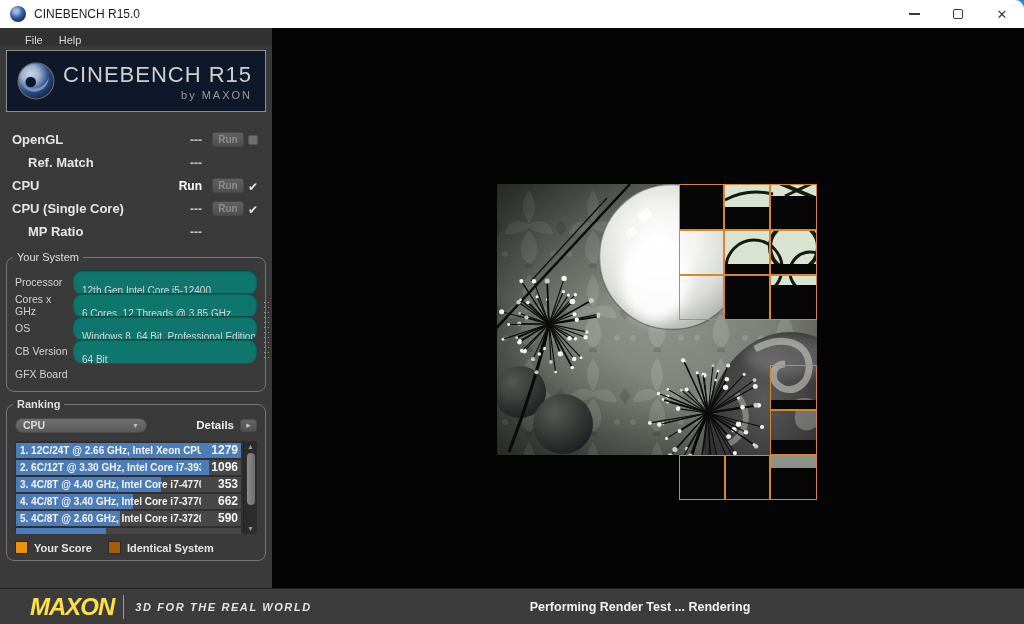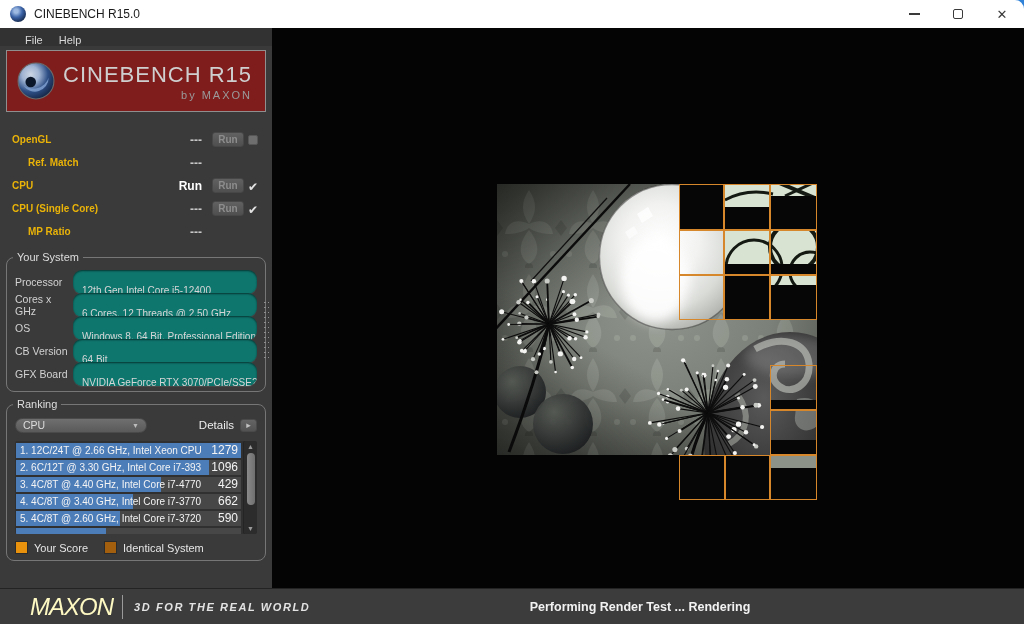--- a/index.html
+++ b/index.html
@@ -20,47 +20,47 @@
   .win-btn { width:44px; height:100%; display:flex; align-items:center; justify-content:center;
              color:#3a3a3a; font-size:13px; cursor:default; }
   .glyph-min { width:11px; height:1.4px; background:#3a3a3a; }
   .glyph-max { width:10px; height:10px; border:1.2px solid #3a3a3a; border-radius:2px; }
 
   
   .left-col { position:absolute; top:28px; left:0; width:272px; bottom:36px; background:#3a3a3a; z-index:2; }
   .menubar { height:18px; background:#323232; display:flex; align-items:flex-end; padding-left:25px; gap:16px; }
   .menu-item { font-size:11px; color:#d8d8d8; }
 
-  .logo-box { margin:4px 6px 0 6px; height:62px; border:1px solid #8f8f8f; background:#7f1d1d;
+  .logo-box { margin:4px 6px 0 6px; height:62px; border:1px solid #8f8f8f; background:#0f172a;
               display:flex; align-items:center; padding:0 10px; }
   .logo-ball { width:38px; height:38px; flex:0 0 auto; margin-right:8px; }
   .logo-texts { display:flex; flex-direction:column; }
   .logo-title { font-size:22px; color:#cfcfcf; letter-spacing:1px; font-weight:400; }
   .logo-sub { font-size:11px; color:#9a9a9a; letter-spacing:2px; align-self:flex-end; margin-top:1px;padding-left:33px; }
 
   
   .tests { margin-top:16px; padding:0 10px 0 12px; }
   .test-row { display:flex; align-items:center; height:23px; }
-  .t-label { flex:1; font-size:10px; font-weight:bold; color:#eab308; }
+  .t-label { flex:1; font-size:13px; font-weight:bold; color:#e5e5e5; }
   .t-label.indent { padding-left:16px; }
   .t-val { width:40px; text-align:right; font-size:12px; font-weight:bold; color:#c8c8c8; }
   .t-val.white { color:#ffffff; }
   .t-btnslot { width:42px; display:flex; justify-content:flex-end; }
   .t-btn { width:32px; height:15px; border-radius:3px; border:1px solid #474747;
            background:linear-gradient(#616161,#4f4f4f); color:#8d8d8d; font-size:10px; font-weight:bold;
            display:flex; align-items:center; justify-content:center; }
   .t-checkslot { width:18px; text-align:center; }
   .cb-empty { display:inline-block; width:10px; height:10px; border-radius:2px; background:#6e6e6e;
               border:1px solid #565656; vertical-align:middle; }
   .check-glyph { color:#e3e3e3; font-size:12px; }
 
   
   .groupbox { position:relative; margin:14px 6px 0 6px; border:1px solid #767676; border-radius:8px;
               padding:12px 8px 6px 8px; }
-  .groupbox.ranking-box { margin-top:12px; }
+  .groupbox.ranking-box { margin-top:12px;font-weight:bold; }
   .group-label { position:absolute; top:-7px; left:6px; background:#3a3a3a; padding:0 4px;
                  font-size:11px; color:#dedede; }
 
   .field-row { display:flex; align-items:center; height:23px; }
   .f-label { width:58px; font-size:10.5px; color:#d2d2d2; }
   .f-pill { flex:1; height:17px; border-radius:9px; background:#0f766e;
             box-shadow:inset 0 1px 2px rgba(0,0,0,.55), 0 1px 0 rgba(255,255,255,.07);
             font-size:10px; color:#d6d6d6; line-height:17px; padding:12px 9px;
             white-space:nowrap; overflow:hidden; }
 
@@ -100,21 +100,21 @@
               background-size:4px 5px; }
 
   
   .render-area { position:absolute; top:28px; left:272px; right:0; bottom:36px; background:#040404; z-index:1; }
   .scene { position:absolute; left:225px; top:156px; width:320px; height:316px; }
 
   
   .bottombar { position:absolute; left:0; right:0; bottom:0; height:36px; background:#3c3c3c;
                border-top:1px solid #232323; z-index:3; display:flex; align-items:center; }
   .brand-wrap { display:flex; align-items:center; margin-left:30px; }
-  .brand { font-size:24px; font-weight:400; font-style:italic; letter-spacing:-1px; color:#fef9c3; }
+  .brand { font-size:24px; font-weight:700; font-style:italic; letter-spacing:-1px; color:#fde047; }
   .brand-divider { width:1px; height:24px; background:#9a9a9a; margin:0 11px 0 9px; }
   .tagline { font-size:11px; font-weight:bold; letter-spacing:1.6px; color:#e3e3e3;font-style:italic; }
   .status-text { position:absolute; left:640px; transform:translateX(-50%); font-size:12.5px;
                  font-weight:bold; color:#f2f2f2; white-space:nowrap; }
 </style>
 </head>
 <body>
 
 <div class="window">
 
@@ -544,33 +544,32 @@
     </div>
 
     <div class="groupbox">
       <span class="group-label">Your System</span>
       <div class="field-row">
         <span class="f-label">Processor</span>
         <span class="f-pill">12th Gen Intel Core i5-12400</span>
       </div>
       <div class="field-row">
         <span class="f-label">Cores x GHz</span>
-        <span class="f-pill">6 Cores, 12 Threads @ 2.50 GHz</span>
+        <span class="f-pill">6 Cores, 12 Threads @ 3.85 GHz</span>
       </div>
       <div class="field-row">
         <span class="f-label">OS</span>
         <span class="f-pill">Windows 8, 64 Bit, Professional Edition (bui</span>
       </div>
       <div class="field-row">
         <span class="f-label">CB Version</span>
         <span class="f-pill">64 Bit</span>
       </div>
       <div class="field-row">
         <span class="f-label">GFX Board</span>
-        <span class="f-pill">NVIDIA GeForce RTX 3070/PCIe/SSE2</span>
       </div>
     </div>
 
     <div class="groupbox ranking-box">
       <span class="group-label">Ranking</span>
       <div class="rank-topbar">
         <div class="dropdown">
           <span>CPU</span>
           <span class="dd-caret">▼</span>
         </div>
@@ -588,21 +587,21 @@
             <span class="rank-score">1279</span>
           </div>
           <div class="rank-row">
             <div class="rank-bar" style="width: 85.7%;"></div>
             <span class="rank-label">2. 6C/12T @ 3.30 GHz, Intel Core i7-3930K CF</span>
             <span class="rank-score">1096</span>
           </div>
           <div class="rank-row">
             <div class="rank-bar" style="width: 64.3%;"></div>
             <span class="rank-label">3. 4C/8T @ 4.40 GHz, Intel Core i7-4770K CPU</span>
-            <span class="rank-score">429</span>
+            <span class="rank-score">353</span>
           </div>
           <div class="rank-row">
             <div class="rank-bar" style="width: 51.8%;"></div>
             <span class="rank-label">4. 4C/8T @ 3.40 GHz, Intel Core i7-3770 CPU</span>
             <span class="rank-score">662</span>
           </div>
           <div class="rank-row">
             <div class="rank-bar" style="width: 46.1%;"></div>
             <span class="rank-label">5. 4C/8T @ 2.60 GHz, Intel Core i7-3720QM CP</span>
             <span class="rank-score">590</span>

